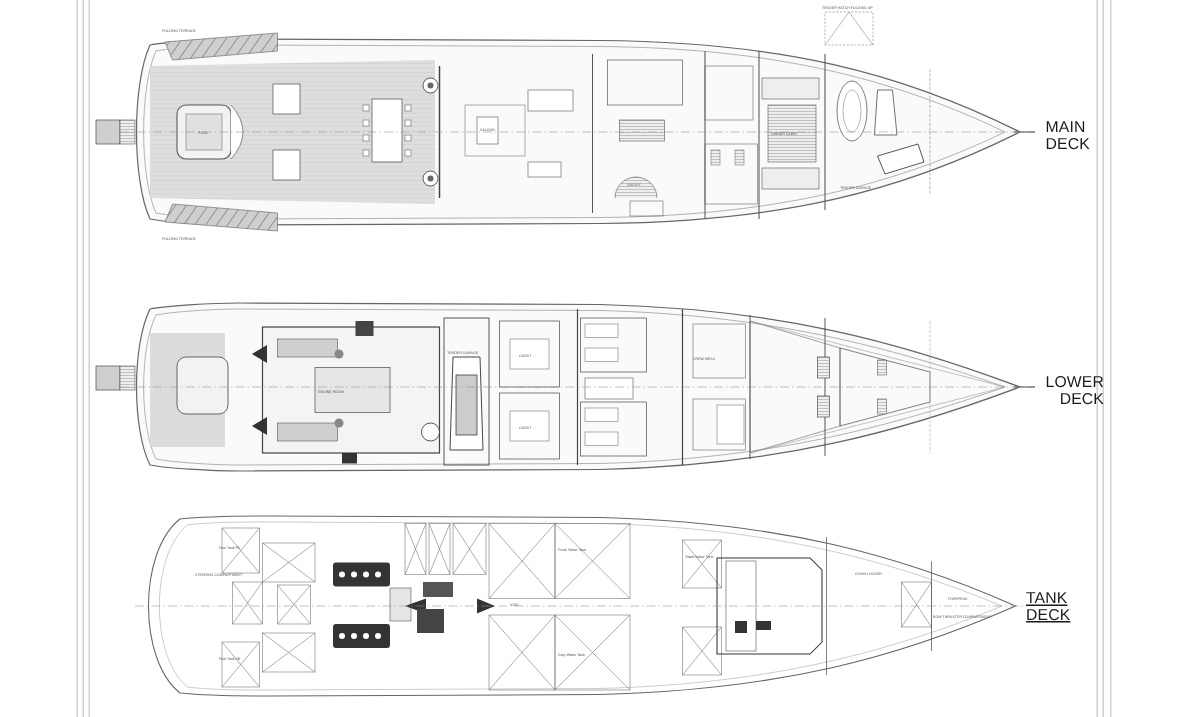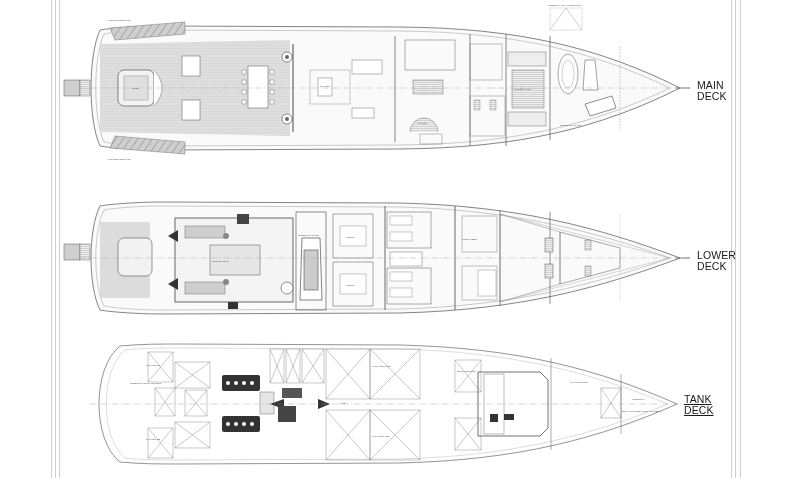--- a/index.html
+++ b/index.html
@@ -282,21 +282,21 @@
       <text class="tiny" x="570" y="383">CHAIN LOCKER</text>
       <text class="tiny" x="632" y="400">FOREPEAK</text>
       <text class="tiny" x="622" y="412">BOW THRUSTER COMPARTMENT</text>
     </g>
   </svg>
 
   <div class="deck-label" style="left:697px; top:80px;">
     <span>MAIN</span>
     <span>DECK</span>
   </div>
-  <div class="deck-label" style="left:697px; top:250px;">
+  <div class="deck-label" style="left:697px; top:250px;text-align:right;">
     <span>LOWER</span>
     <span>DECK</span>
   </div>
   <div class="deck-label" style="left:684px; top:394px;text-decoration:underline;">
     <span>TANK</span>
     <span>DECK</span>
   </div>
 </div>
 
 </body></html>

